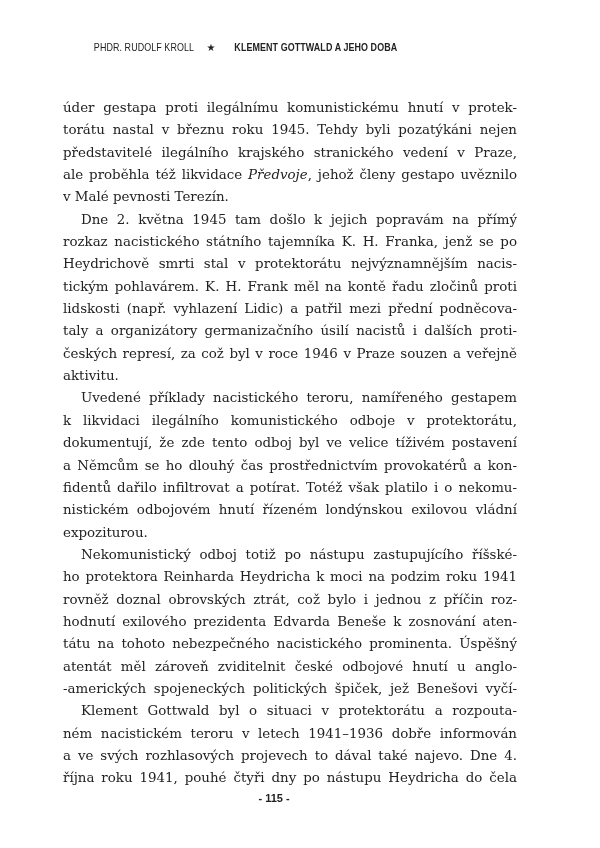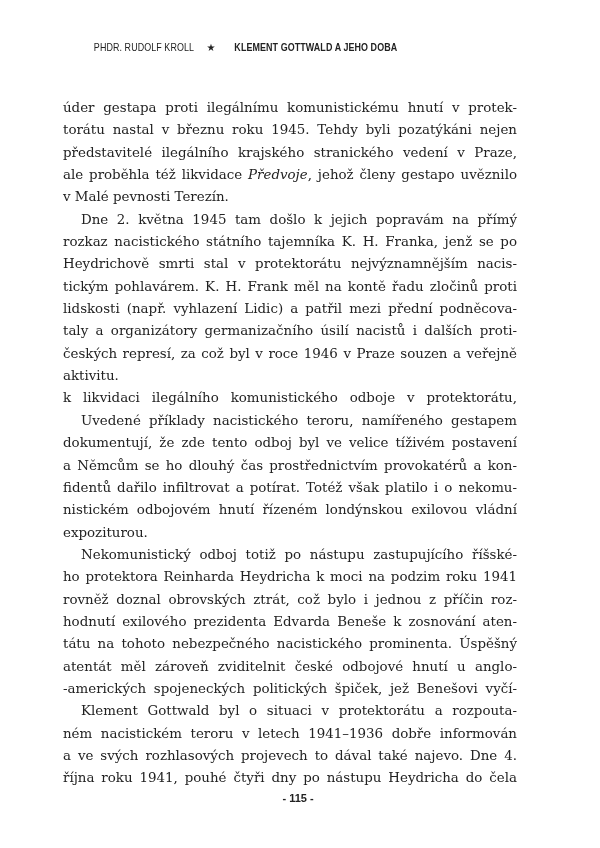--- a/index.html
+++ b/index.html
@@ -9,21 +9,21 @@
   .header .author { font-weight:normal; transform:scaleX(0.85); display:inline-block; }
   .header .star { margin:0 4px; font-size:10px; }
   .header .title { font-weight:bold; display:inline-block; transform:scaleX(0.85); }
   .content { position:absolute; top:97px; left:63px; width:454px;
     font-family:"DejaVu Serif", serif; font-size:13.4px; line-height:22.35px; color:#222;
     text-align:justify; }
   .content em { font-style:italic; }
   .line { display:block; text-align:justify; text-align-last:justify; white-space:nowrap; overflow:visible; }
   .line.last { text-align-last:left; }
   .pagenum { position:absolute; top:792px; left:0; width:548px; text-align:center;
-    font-family:"Liberation Sans", sans-serif; font-weight:bold; font-size:11px; color:#222;padding-left:24px; }
+    font-family:"Liberation Sans", sans-serif; font-weight:bold; font-size:11px; color:#222; }
 </style>
 </head>
 <body>
 
 <div class="header">
   <span class="author">PHDR. RUDOLF KROLL</span><span class="star">★</span><span class="title">KLEMENT GOTTWALD A JEHO DOBA</span>
 </div>
 
 <div class="content" id="content">
     <div>
@@ -37,22 +37,22 @@
       <span class="line" style="text-indent: 18px;">Dne 2. května 1945 tam došlo k jejich popravám na přímý</span>
       <span class="line">rozkaz nacistického státního tajemníka K. H. Franka, jenž se po</span>
       <span class="line">Heydrichově smrti stal v protektorátu nejvýznamnějším nacis-</span>
       <span class="line">tickým pohlavárem. K. H. Frank měl na kontě řadu zločinů proti</span>
       <span class="line">lidskosti (např. vyhlazení Lidic) a patřil mezi přední podněcova-</span>
       <span class="line">taly a organizátory germanizačního úsilí nacistů i dalších proti-</span>
       <span class="line">českých represí, za což byl v roce 1946 v Praze souzen a veřejně</span>
       <span class="line last">aktivitu.</span>
     </div>
     <div>
+      <span class="line" style="text-indent: 18px;">Uvedené příklady nacistického teroru, namířeného gestapem</span>
       <span class="line">k likvidaci ilegálního komunistického odboje v protektorátu,</span>
-      <span class="line" style="text-indent: 18px;">Uvedené příklady nacistického teroru, namířeného gestapem</span>
       <span class="line">dokumentují, že zde tento odboj byl ve velice tíživém postavení</span>
       <span class="line">a Němcům se ho dlouhý čas prostřednictvím provokatérů a kon-</span>
       <span class="line">fidentů dařilo infiltrovat a potírat. Totéž však platilo i o nekomu-</span>
       <span class="line">nistickém odbojovém hnutí řízeném londýnskou exilovou vládní</span>
       <span class="line last">expoziturou.</span>
     </div>
     <div>
       <span class="line" style="text-indent: 18px;">Nekomunistický odboj totiž po nástupu zastupujícího říšské-</span>
       <span class="line">ho protektora Reinharda Heydricha k moci na podzim roku 1941</span>
       <span class="line">rovněž doznal obrovských ztrát, což bylo i jednou z příčin roz-</span>

